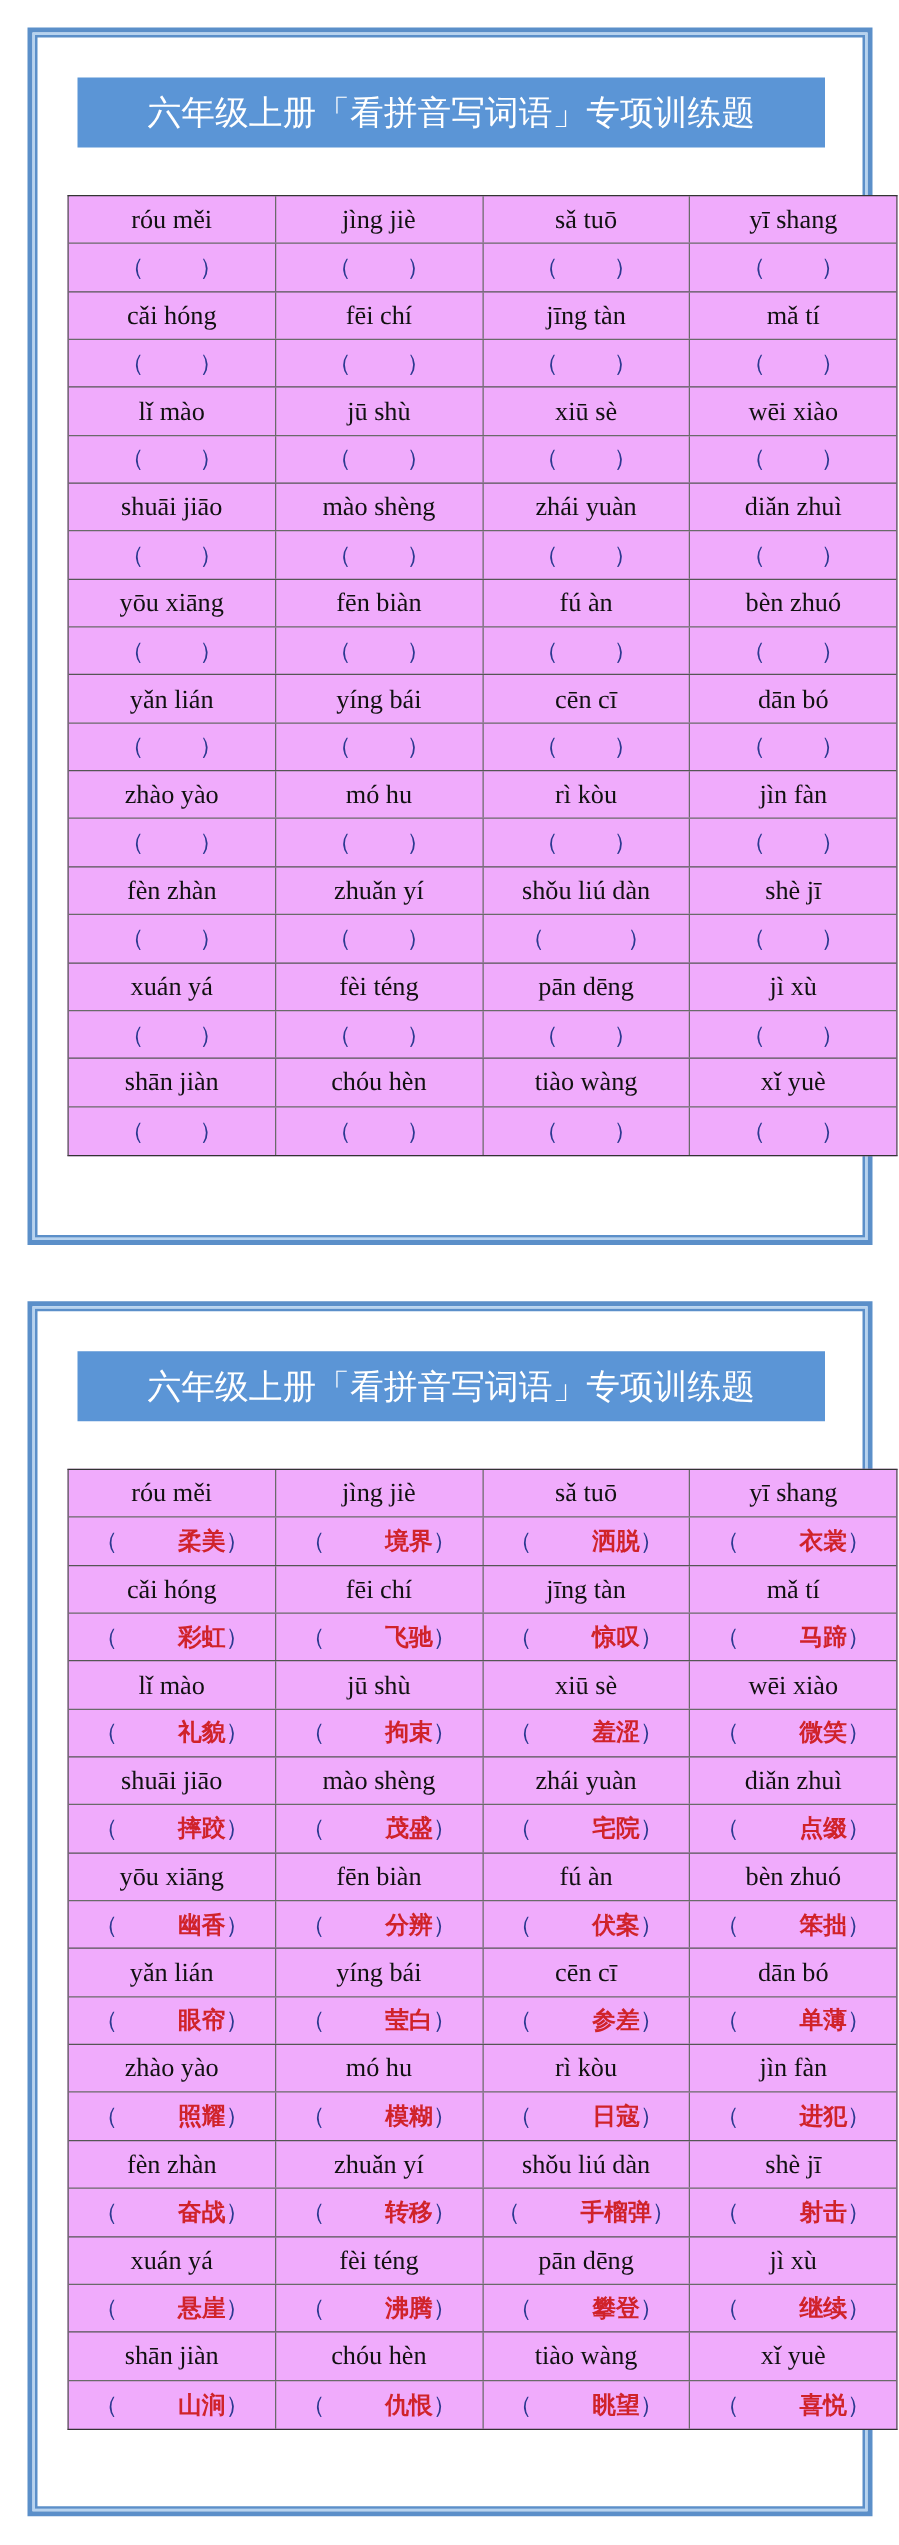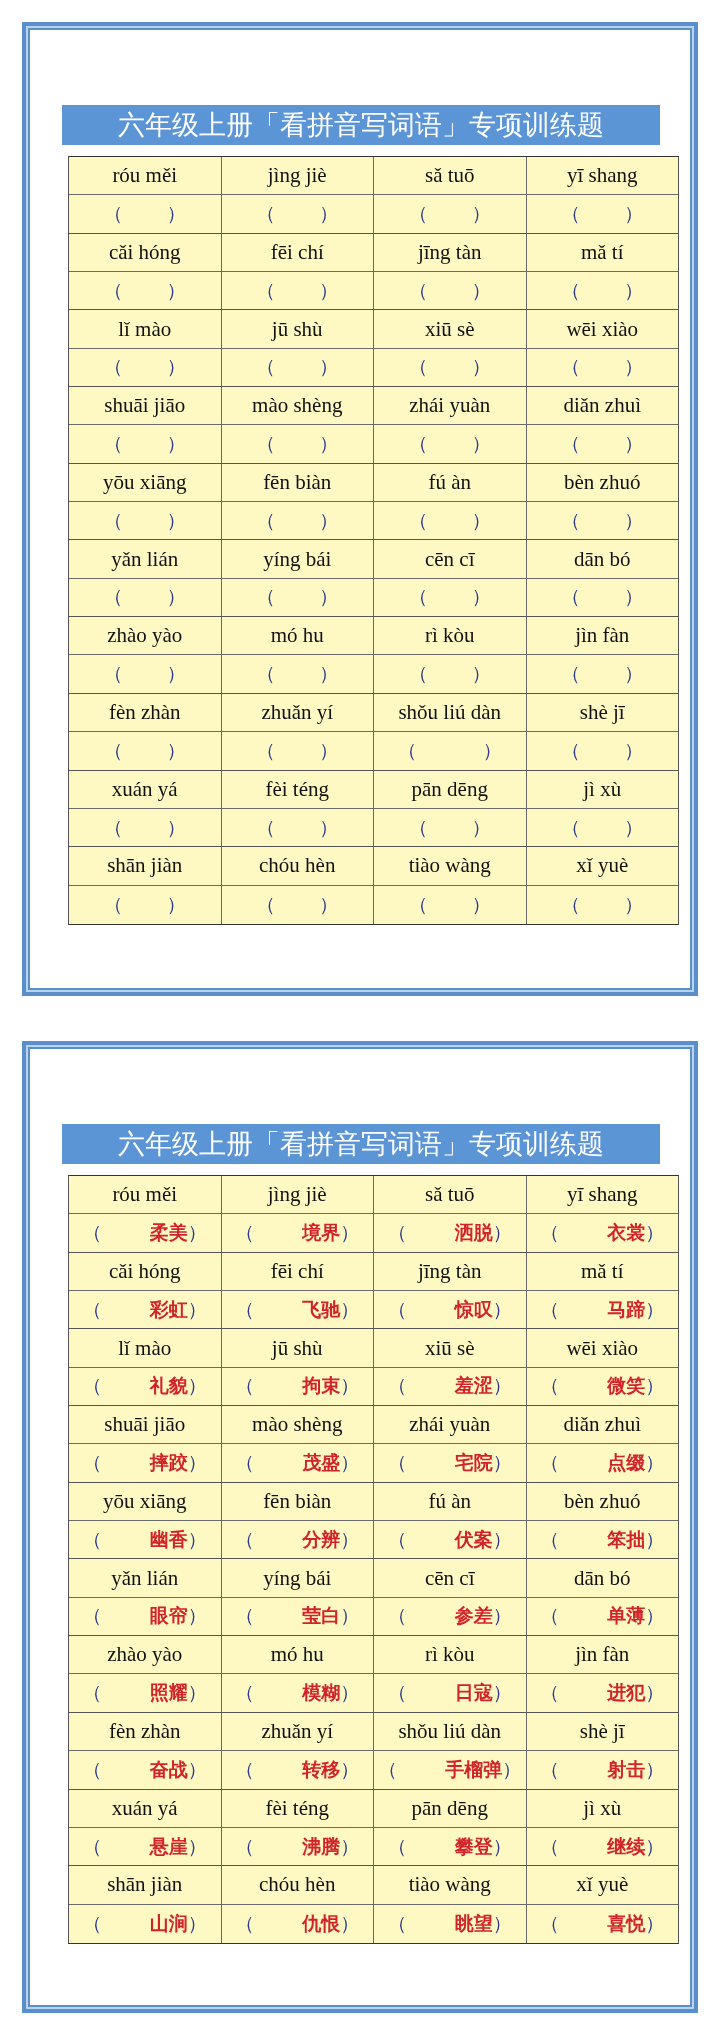--- a/index.html
+++ b/index.html
@@ -27,48 +27,47 @@
     border: 2px solid #5b8fc9;
   }
   .panel-1 { top: 22px; }
   .panel-2 { top: 1041px; height: 972px; }
 
   .title-bar {
     position: absolute;
     left: 36px;
     top: 36px;
     width: 598px;
-    height: 40px;
+    height: 56px;
     background: #5b95d6;
     display: flex;
     align-items: center;
     justify-content: center;
     z-index: 2;
-    margin-top: 43px;
   }
   .title-text {
     color: #ffffff;
     font-family: "DejaVu Serif", "Liberation Serif", serif;
     font-size: 27px;
     letter-spacing: 0px;
     white-space: nowrap;
     font-weight: normal;
   }
 
   .grid {
     position: absolute;
-    left: 42px;
+    left: 28px;
     top: 130px;
-    width: 611px;
+    width: 664px;
     border-top: 1.5px solid #333;
     border-bottom: 1.5px solid #333;
     border-left: 1px solid #555;
     border-right: 1px solid #555;
     z-index: 2;
-    background: #fef9c3;
+    background: #f0abfc;
   }
   .grid-row {
     display: flex;
     height: 38.35px;
     border-bottom: 1px solid #6a6a6a;
   }
   .grid-row:last-child { border-bottom: none; }
   .grid-row.answer-row { border-bottom: 1.5px solid #555; }
   .grid-row.answer-row:last-child { border-bottom: none; }
   .cell {

